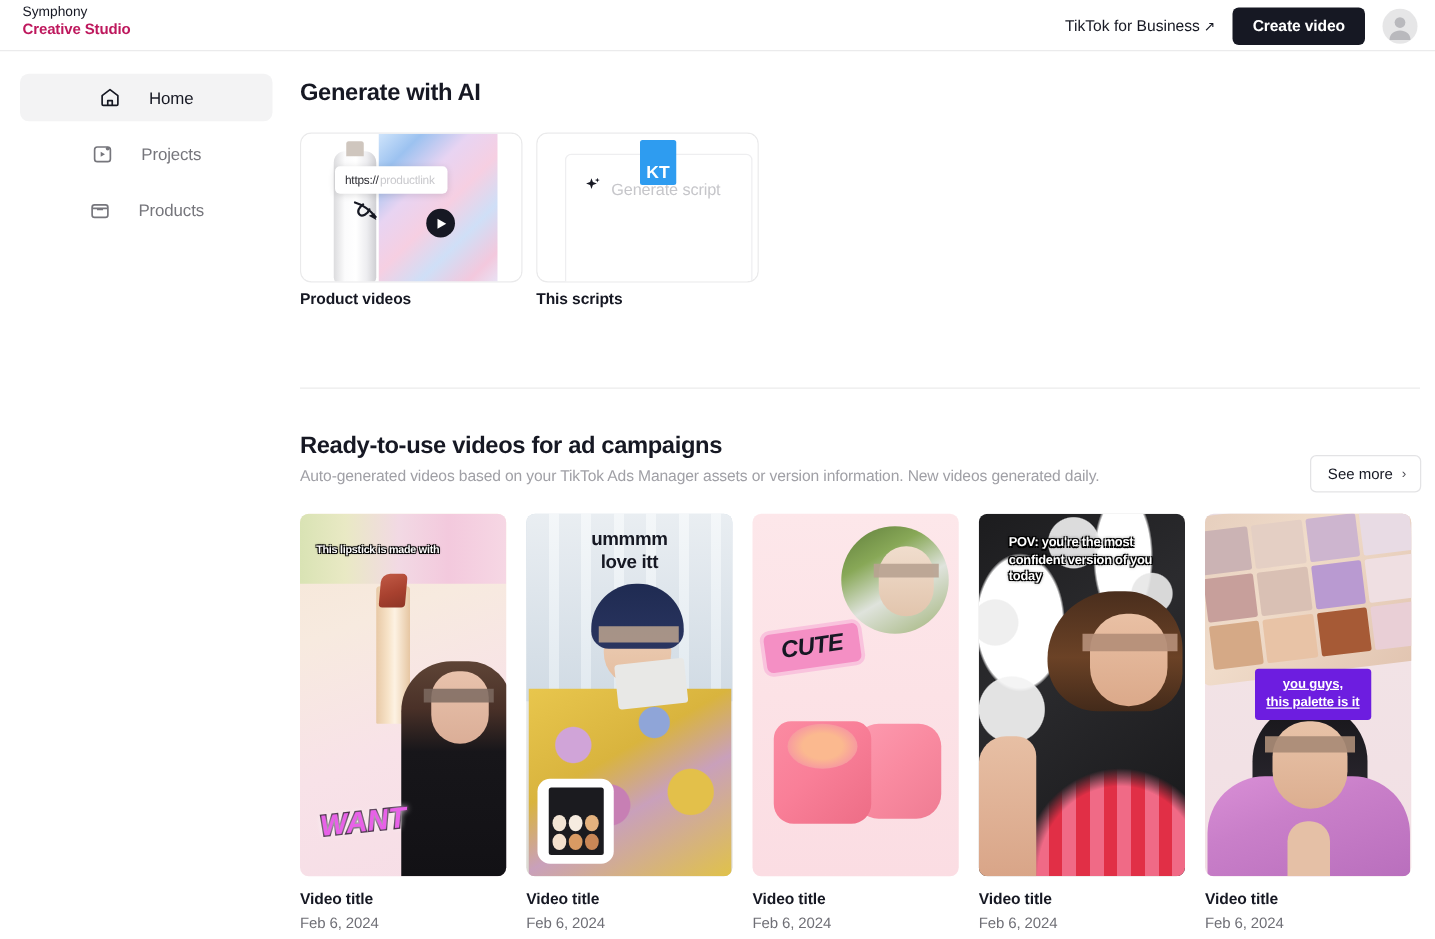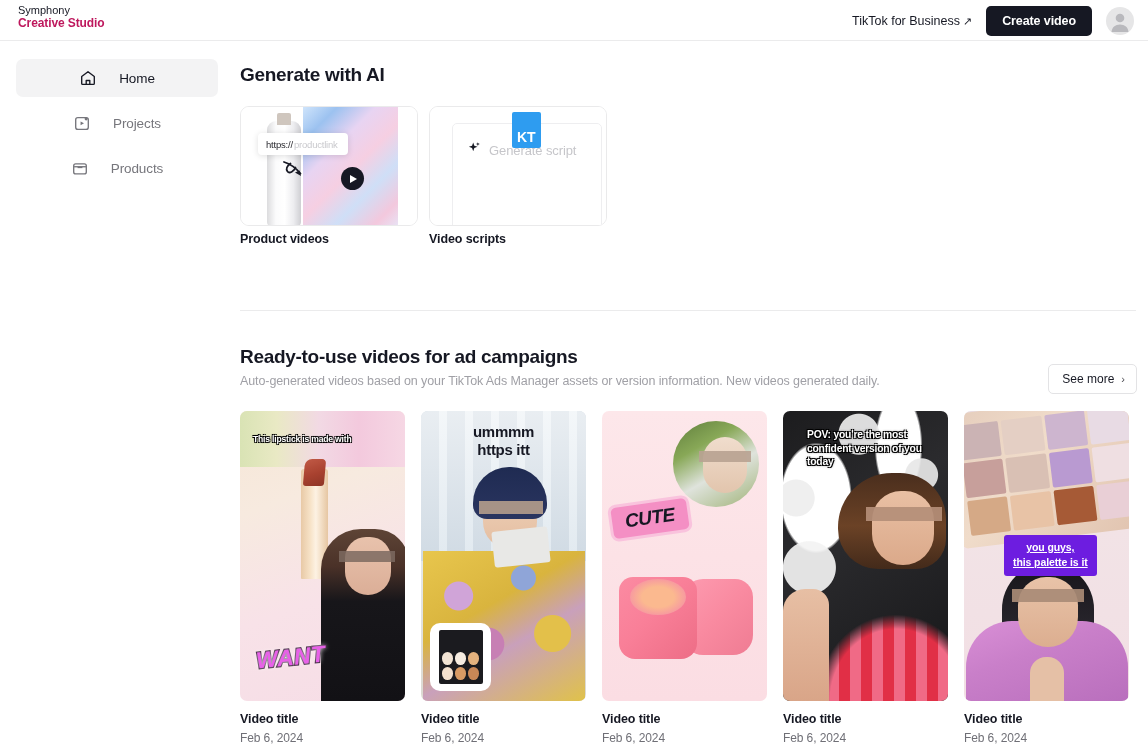--- a/index.html
+++ b/index.html
@@ -105,21 +105,21 @@
   .pv-bottle {
     position: absolute; left: 26px; top: 14px; width: 34px; height: 106px;
     background: linear-gradient(90deg,#dcdcde 0%,#fbfbfc 26%,#ffffff 52%,#ededf0 78%,#cfcfd3 100%);
     border-radius: 9px 9px 5px 5px;
   }
   .pv-cap {
     position: absolute; left: 36px; top: 6px; width: 14px; height: 12px;
     background: #cfc6be; border-radius: 2px 2px 0 0;
   }
   .pv-url {
-    position: absolute; left: 17px; top: 26px; width: 90px; height: 22px;
+    position: absolute; left: 27px; top: 26px; width: 90px; height: 22px;
     background: #ffffff; border-radius: 4px;
     box-shadow: 0 1px 6px rgba(0,0,0,.13);
     display: flex; align-items: center; padding-left: 8px; gap: 1px;
   }
   .pv-url-scheme { font-size: 9.5px; color: #2b2b31; letter-spacing: -0.2px; }
   .pv-url-rest { font-size: 9.5px; color: #c9c9cd; letter-spacing: -0.2px; }
   .pv-cursor { position: absolute; left: 40px; top: 52px; }
   .pv-play {
     position: absolute; left: 100px; top: 60px;
     width: 23px; height: 23px; border-radius: 50%;
@@ -528,21 +528,21 @@
                   <path d="M6.6 1.6 7.8 5 11.2 6.2 7.8 7.4 6.6 10.8 5.4 7.4 2 6.2 5.4 5z"></path>
                   <path d="M11.6 1.2l.55 1.55 1.55.55-1.55.55-.55 1.55-.55-1.55-1.55-.55 1.55-.55z"></path>
                 </svg>
               </span>
               <span class="vs-placeholder">Generate script</span>
             </div>
           </div>
           <div class="kt-badge">KT</div>
         </div>
       </div>
-      <div class="gen-card-caption">Video scripts</div>
+      <div class="gen-card-caption">This scripts</div>
     </div>
 
   </div>
 
   <div class="divider"></div>
 
   <div class="section-title ready-title">Ready-to-use videos for ad campaigns</div>
   <div class="ready-sub">Auto-generated videos based on your TikTok Ads Manager assets or version information. New videos generated daily.</div>
   <button class="see-more">
     <span>See more</span>
@@ -569,21 +569,21 @@
 
     <div class="video-card">
       <div class="video-thumb t2">
         <div class="t2-win"></div>
         <div class="t2-body"></div>
         <div class="t2-face"></div>
         <div class="t2-hair"></div>
         <div class="t2-blur"></div>
         <div class="t2-card"></div>
         <div class="t2-cap" style="white-space:pre-line">ummmm
-https itt</div>
+love itt</div>
         <div class="t2-inset">
           <div class="t2-palette">
             <div class="t2-pan" style="background:#f2e4d4"></div>
             <div class="t2-pan" style="background:#f6ece0"></div>
             <div class="t2-pan" style="background:#e4b27e"></div>
             <div class="t2-pan" style="background:#f3e0cd"></div>
             <div class="t2-pan" style="background:#d89a63"></div>
             <div class="t2-pan" style="background:#c98756"></div>
           </div>
         </div>

